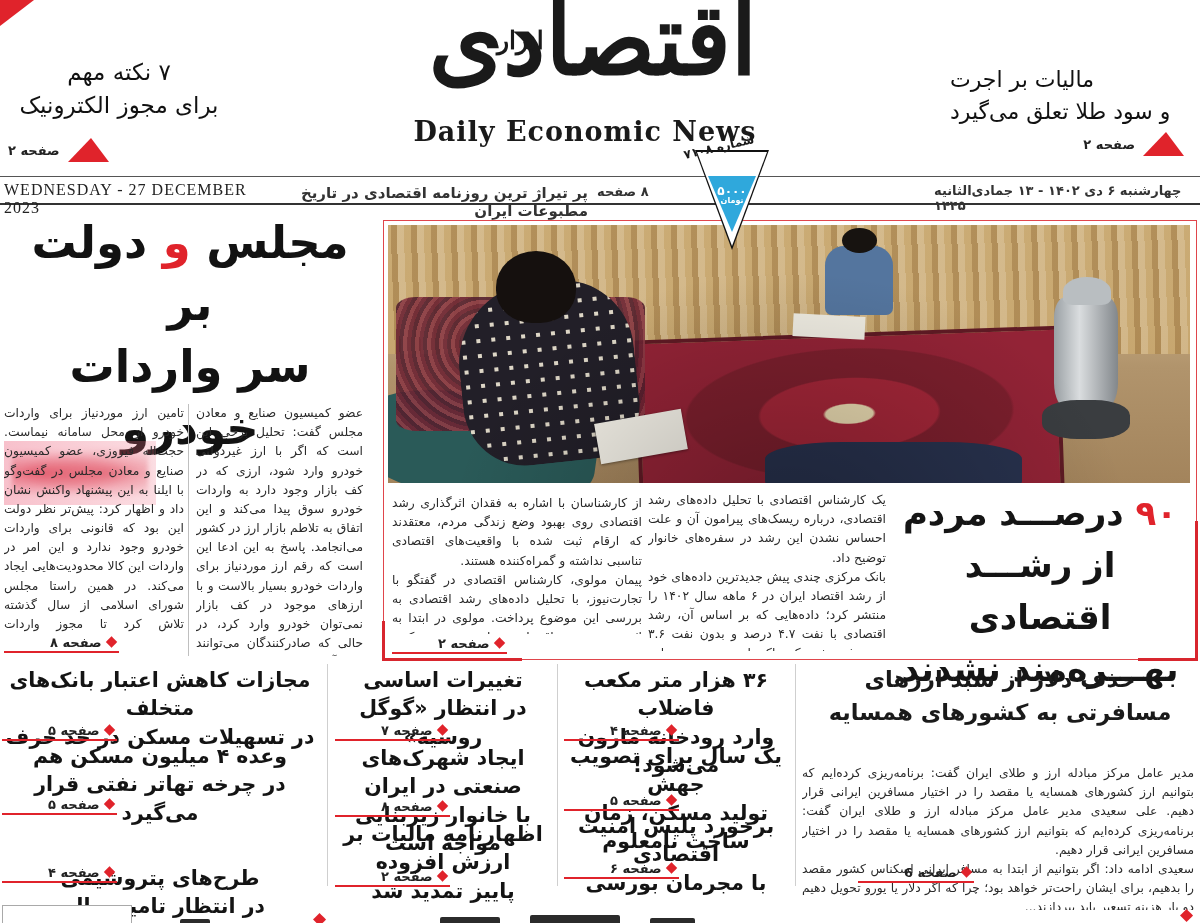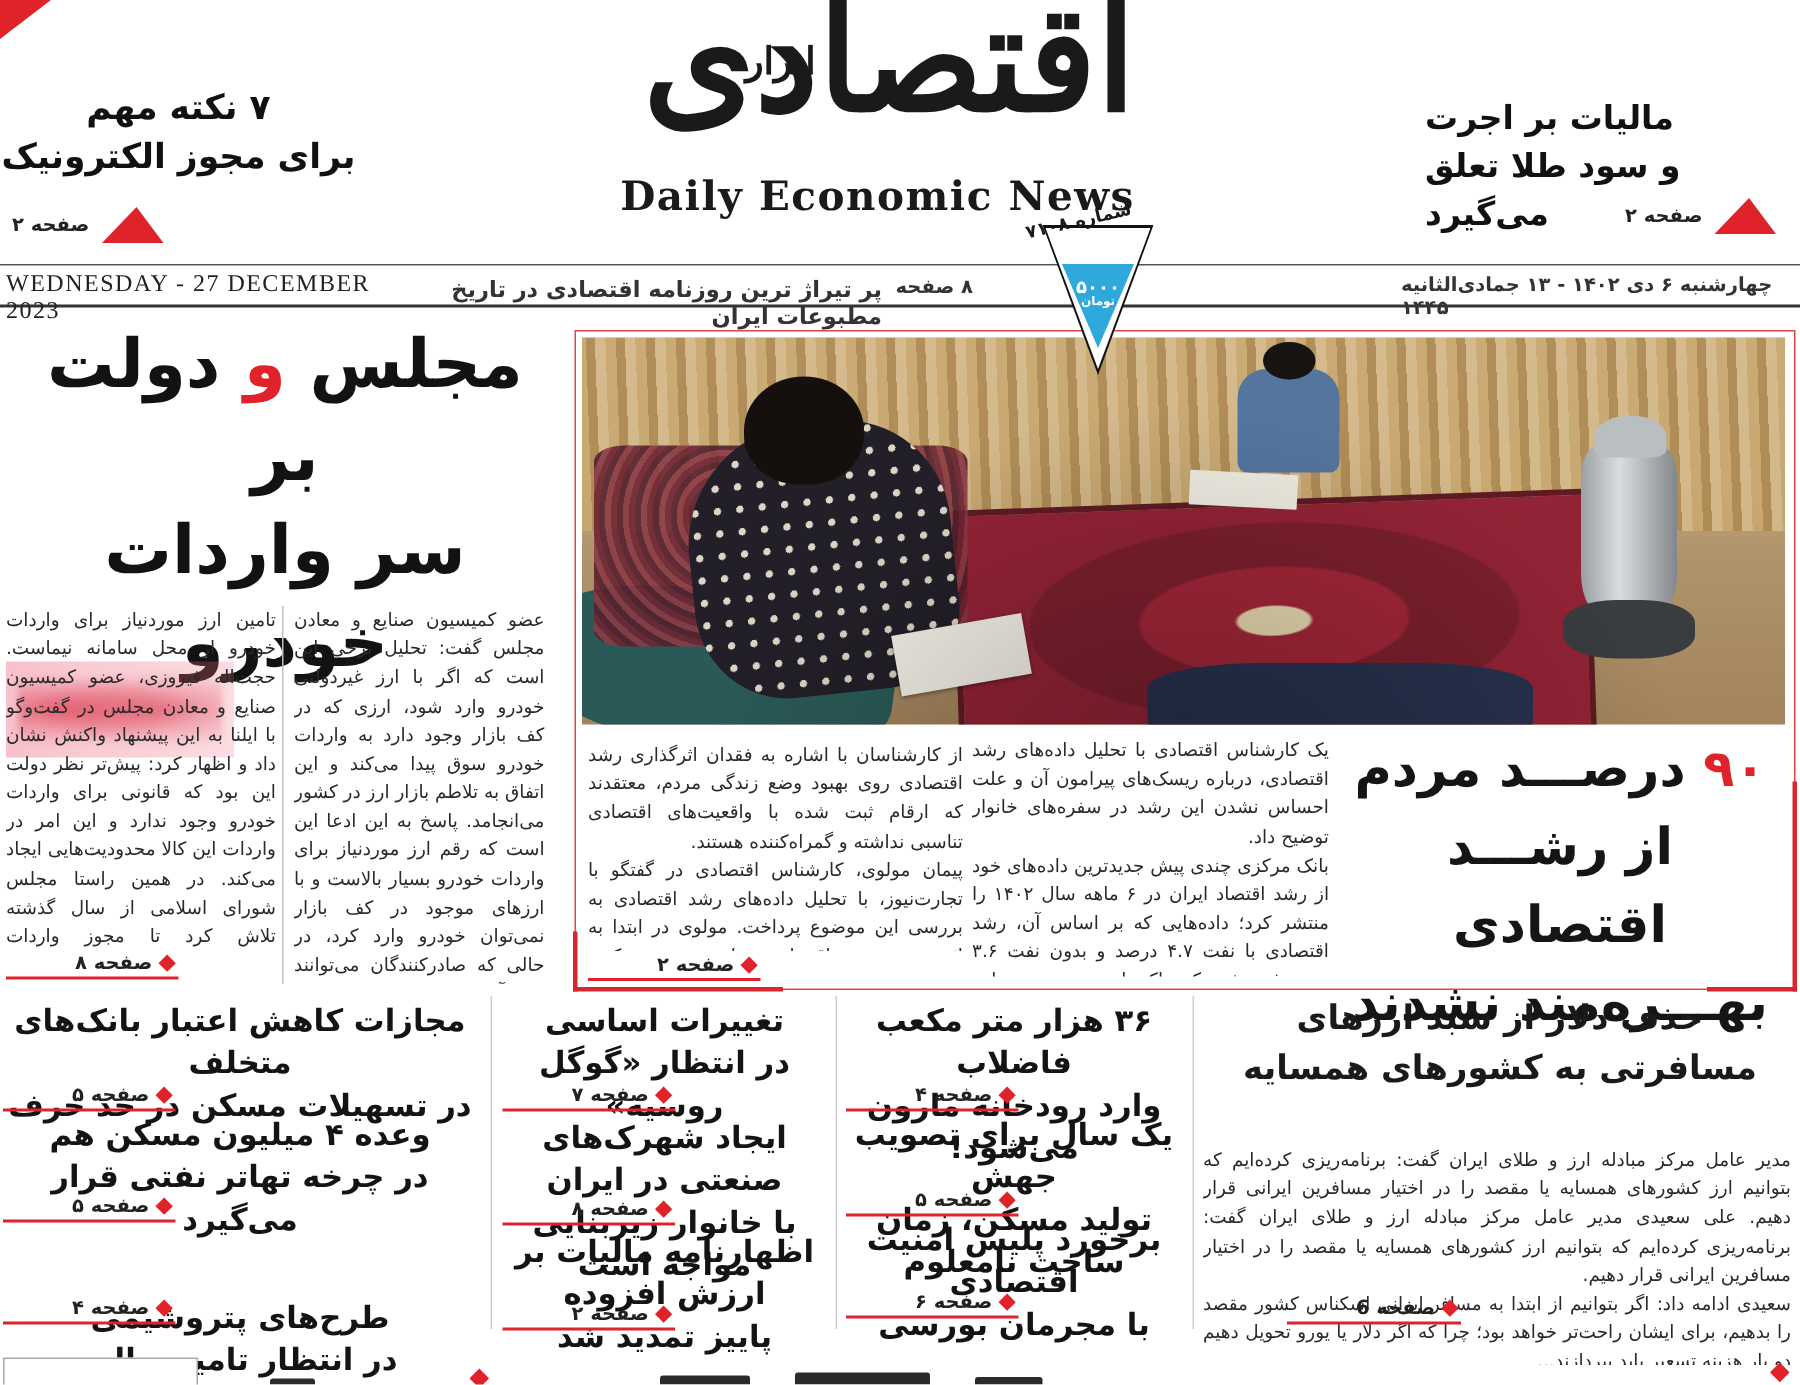--- a/index.html
+++ b/index.html
@@ -7,21 +7,21 @@
     width:1200px;height:923px;position:relative;background:#fff;overflow:hidden;
     font-family:"DejaVu Sans","Liberation Sans",sans-serif;color:#1a1a1a;
   }
   .abs{position:absolute;}
   .rtl{direction:rtl;}
   .center{text-align:center;}
   .ml{white-space:pre-line;}
 
   
   .corner-tri{left:0;top:0;width:0;height:0;border-top:26px solid #e0232b;border-right:34px solid transparent;}
-  .teaser{font-weight:700;line-height:1.45;color:#111;}
+  .teaser{font-weight:400;line-height:1.45;color:#111;}
   .teaser-left{left:0;top:56px;width:238px;font-size:23px;}
   .teaser-right{right:4px;top:64px;width:246px;font-size:22px;text-align:left;}
   .tri-mark{display:flex;align-items:center;gap:8px;direction:rtl;}
   .tri-icon{width:0;height:0;border-bottom:24px solid #e0232b;border-left:23px solid transparent;border-right:18px solid transparent;}
   .tri-label{font-size:13px;font-weight:bold;color:#222;}
 
   .masthead-big{left:378px;top:-16px;width:430px;font-size:95px;font-weight:800;text-align:center;
     font-family:"DejaVu Serif","Liberation Serif",serif;transform:scaleY(1.04);letter-spacing:-4px;}
   .masthead-small{left:497px;top:26px;font-size:25px;font-weight:800;
     font-family:"DejaVu Serif","Liberation Serif",serif;}

